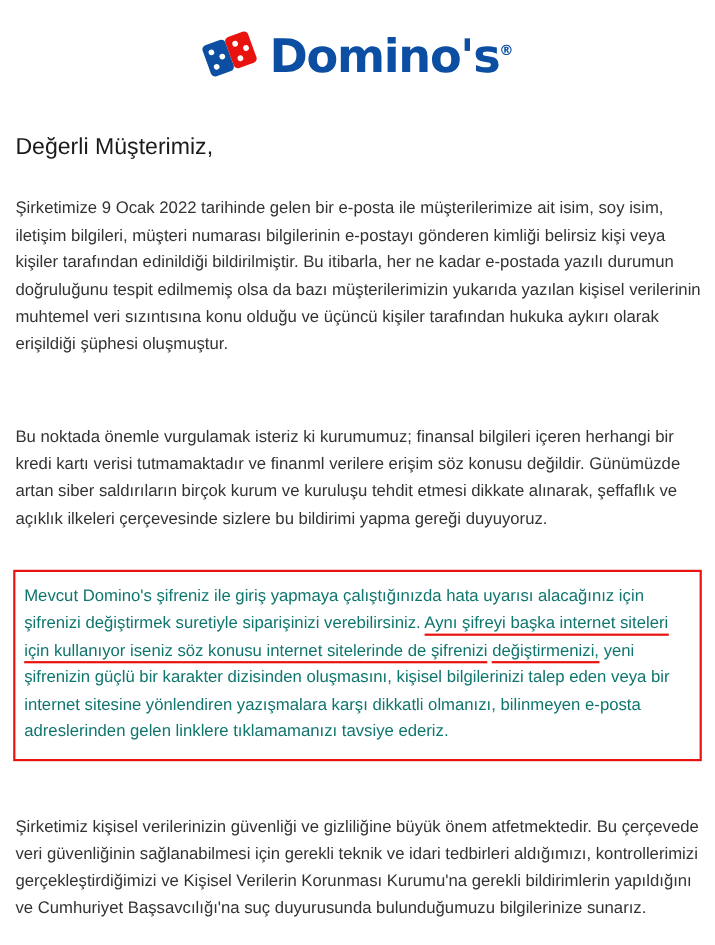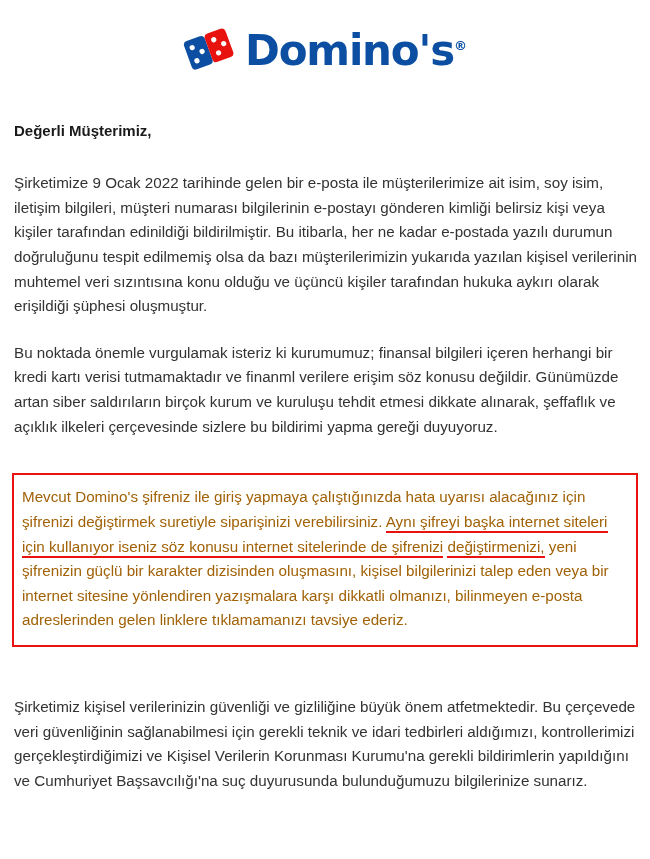--- a/index.html
+++ b/index.html
@@ -50,50 +50,50 @@
     top: 1px;
   }
   .logo-word .reg {
     font-size: 13px;
     vertical-align: super;
     letter-spacing: 0;
   }
 
   
   .salutation {
-    font-size: 15px;
-    font-weight: bold;
+    font-size: 21px;
+    font-weight: normal;
     color: #1a1a1a;
     margin: 22px 0 0 0;
     padding-left: 2px;
   }
   p.para {
     font-size: 15.2px;
     line-height: 1.62;
     color: #333333;
     margin: 0;
     padding-left: 2px;
     text-align: left;
   }
   #para-1 { margin-top: 32px; }
-  #para-2 { margin-top: 22px; }
+  #para-2 { margin-top: 60px; }
   #para-4 { margin-top: 48px; }
 
   
   .boxed {
     position: relative;
     border: 2px solid #e8130f;
     margin-top: 34px;
     padding: 10px 10px 12px 8px;
     box-sizing: border-box;
   }
   .boxed p {
     font-size: 15.2px;
     line-height: 1.62;
-    color: #a16207;
+    color: #0f766e;
     margin: 0;
   }
   .boxed .u {
     border-bottom: 2px solid #e8130f;
     padding-bottom: 1px;
   }
 
   .final-block { margin-top: 30px; }
 </style>
 </head>

